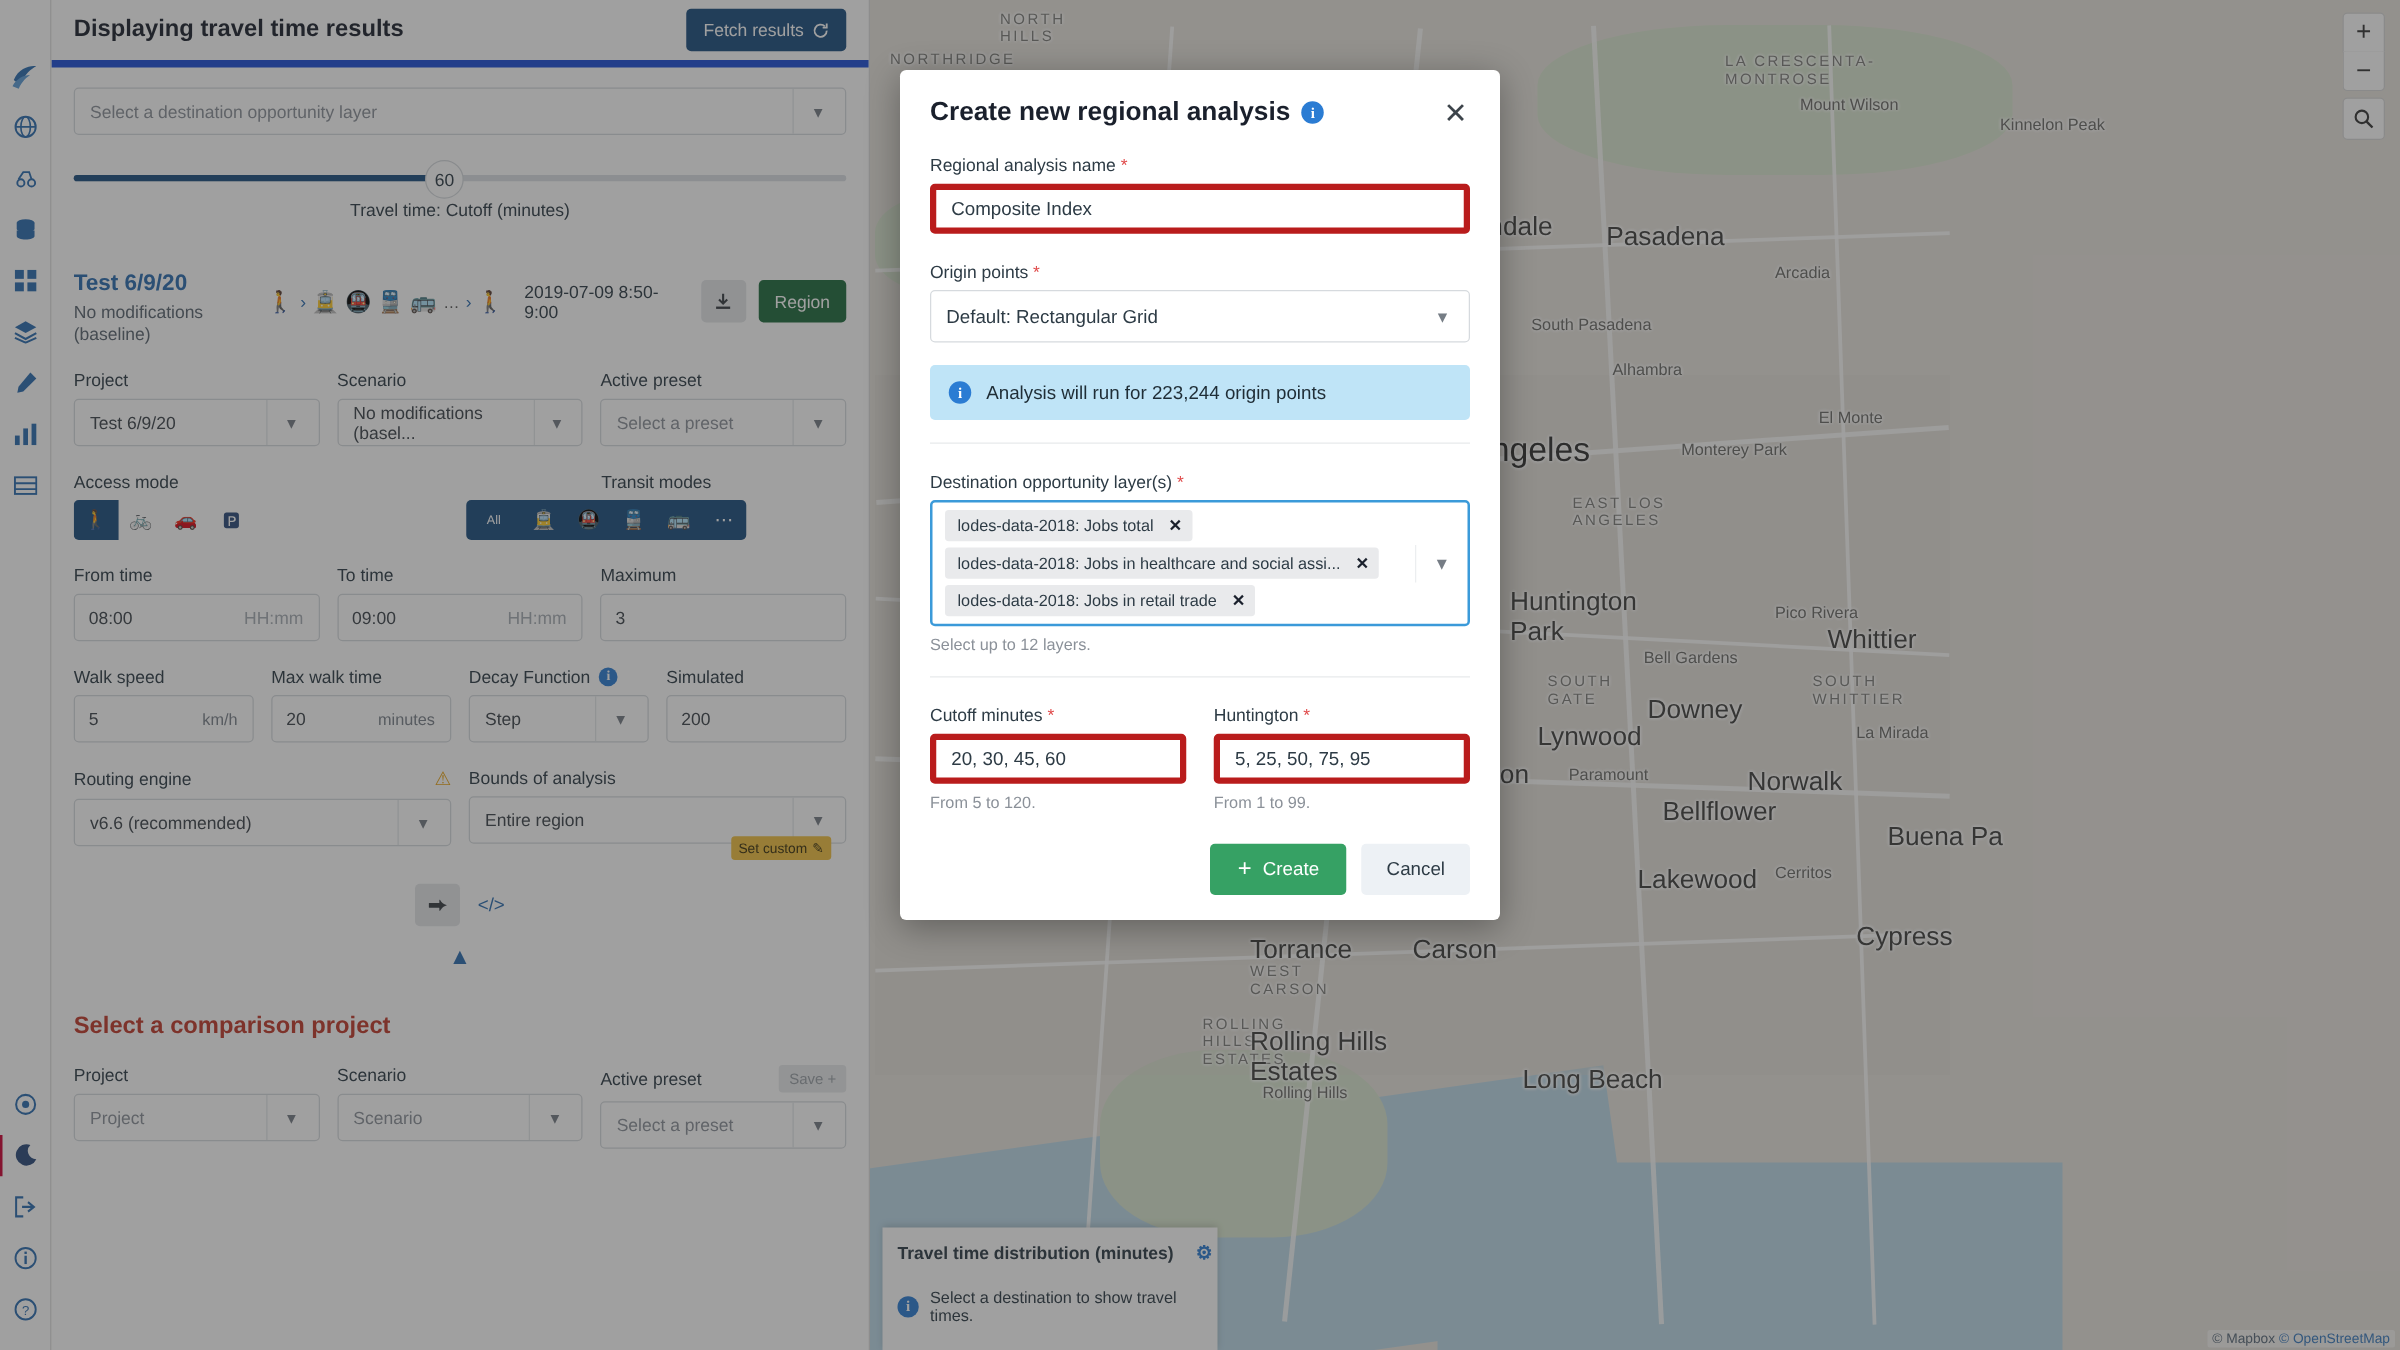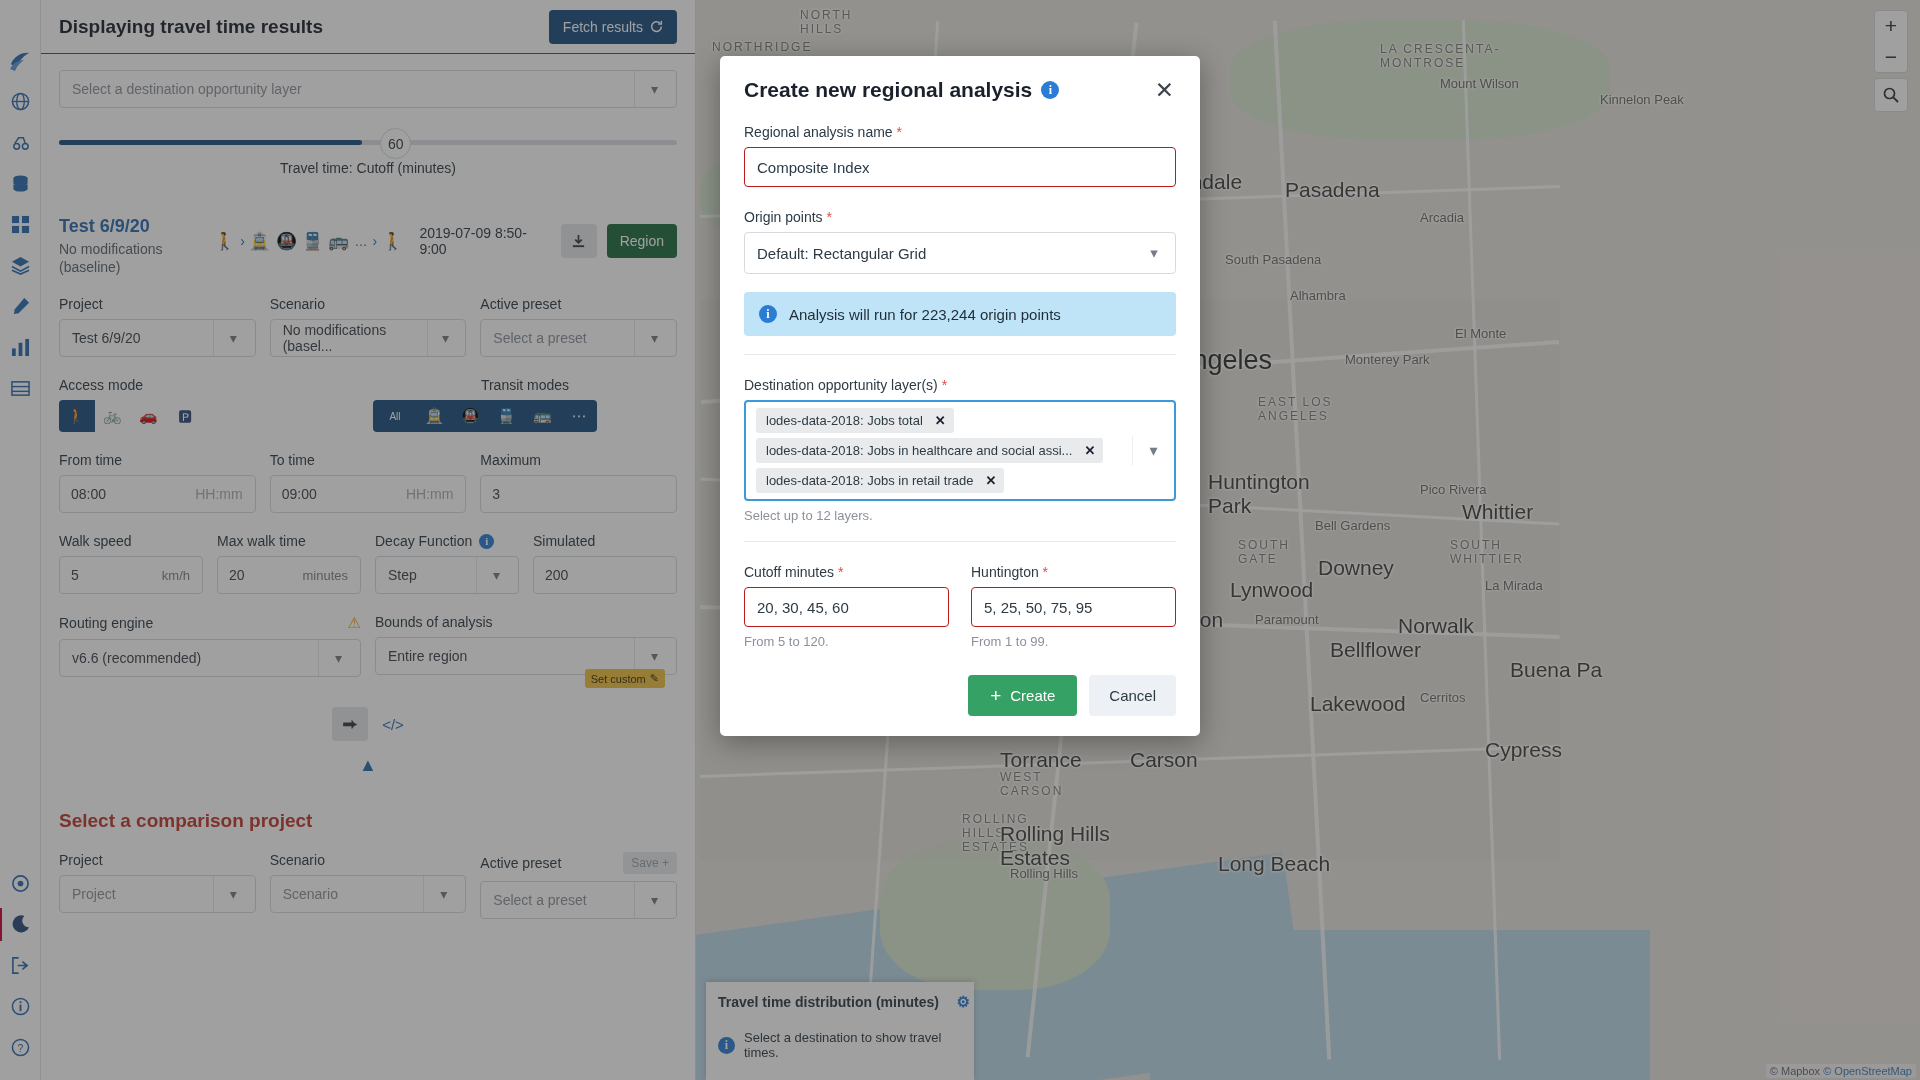--- a/index.html
+++ b/index.html
@@ -117,21 +117,21 @@
   .panel {
     position: absolute; left: 41px; top: 0; width: 655px; height: 1080px;
     background: #fff;
     border-right: 1px solid #dcdcdc;
     z-index: 4;
     overflow: hidden;
   }
   .panel-header {
     height: 54px; display: flex; align-items: center;
     justify-content: space-between;
-    padding: 16px 18px; border-bottom: 1px solid #1d4ed8;
+    padding: 16px 18px; border-bottom: 6px solid #1d4ed8;
   }
   .panel-title { font-size: 19px; font-weight: bold; color: #1a202c; }
   .btn-fetch {
     background: #1b4d7e; color: #fff; border: none; border-radius: 4px;
     padding: 9px 14px; font-size: 14px; cursor: pointer;
     display:flex; align-items:center; gap:7px;
     font-family: "Liberation Sans", sans-serif;
   }
   .panel-body { padding: 16px 18px 0 18px; }
 
@@ -156,21 +156,21 @@
   }
   .slider-fill {
     position: absolute; left:0; top: 10px; height: 5px; width: 49%;
     background: #1b4d7e; border-radius: 3px;
   }
   .slider-knob {
     position: absolute; left: 45.5%; top: -2px;
     width: 31px; height: 31px; border-radius:50%;
     background:#fff; border: 1px solid #d5d9dd;
     display:flex;align-items:center;justify-content:center;
-    font-size: 14px; color:#2d3b45;margin-left:40px;
+    font-size: 14px; color:#2d3b45;
   }
   .slider-label { text-align:center; font-size: 14px; color:#2d3b45; margin-top: 4px;}
 
   .scenario-head { margin-top: 40px; display:flex; align-items:flex-start; }
   .scenario-names { width: 155px; }
   .scenario-title { color:#2b6cb0; font-size: 18px; font-weight: bold; }
   .scenario-sub   { color:#5a6570; font-size: 14px; margin-top: 4px; line-height:1.25; }
   .scenario-right { flex:1; display:flex; align-items:center; gap: 10px; padding-top: 8px;}
   .mode-chain { display:flex; align-items:center; gap:5px; color:#1a202c; font-size: 17px;}
   .mode-chain .sep { color:#2b6cb0; font-size:14px; }
@@ -238,21 +238,21 @@
   }
   .modal-close {
     font-size: 23px; color:#3d444b; cursor:pointer; line-height:1;
     background:none;border:none;padding:0 2px;
   }
   .modal-label {
     font-size: 14px; color:#2d3b45; margin: 22px 0 7px 0;
   }
   .modal-label .req { color:#e04b4b; }
   .modal-input {
-    width:100%; height:40px; border:1px solid #b91c1c; border-radius:4px;
+    width:100%; height:40px; border:5px solid #b91c1c; border-radius:4px;
     padding: 0 12px; font-size:15px; color:#2d3b45;
     font-family:"Liberation Sans", sans-serif; background:#fff;
   }
   .modal-select {
     width:100%; height:42px; border:1px solid #d6dade; border-radius:4px;
     display:flex;align-items:center;justify-content:space-between;
     padding:0 0 0 12px; font-size:15px; color:#2d3b45; background:#fff;
   }
   .modal-select .caret {
     width:42px;height:40px;display:flex;align-items:center;justify-content:center;

